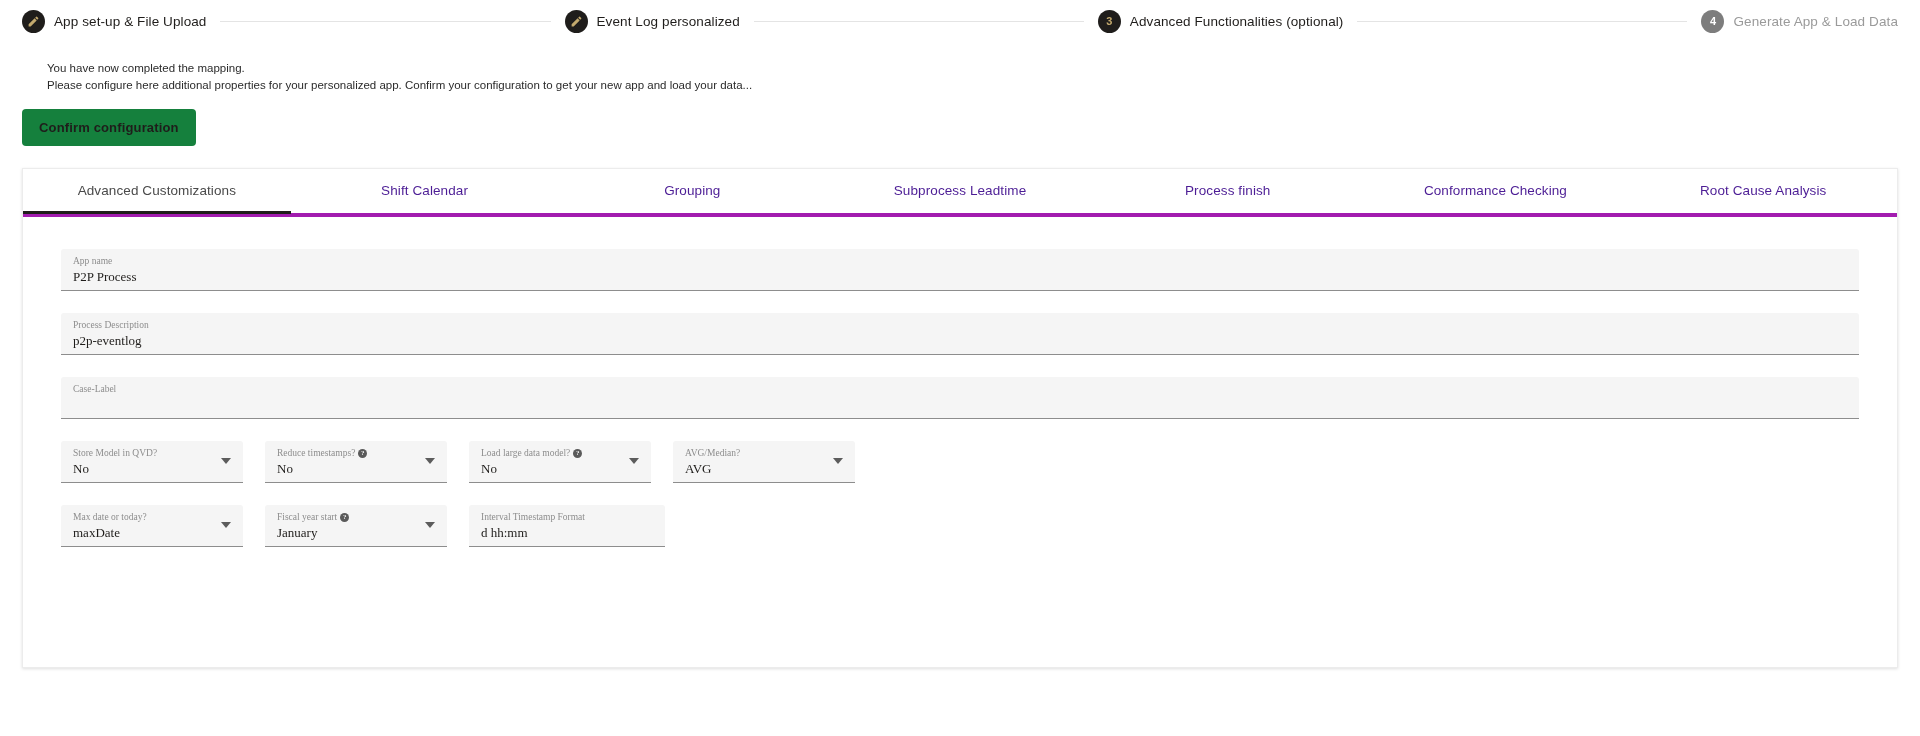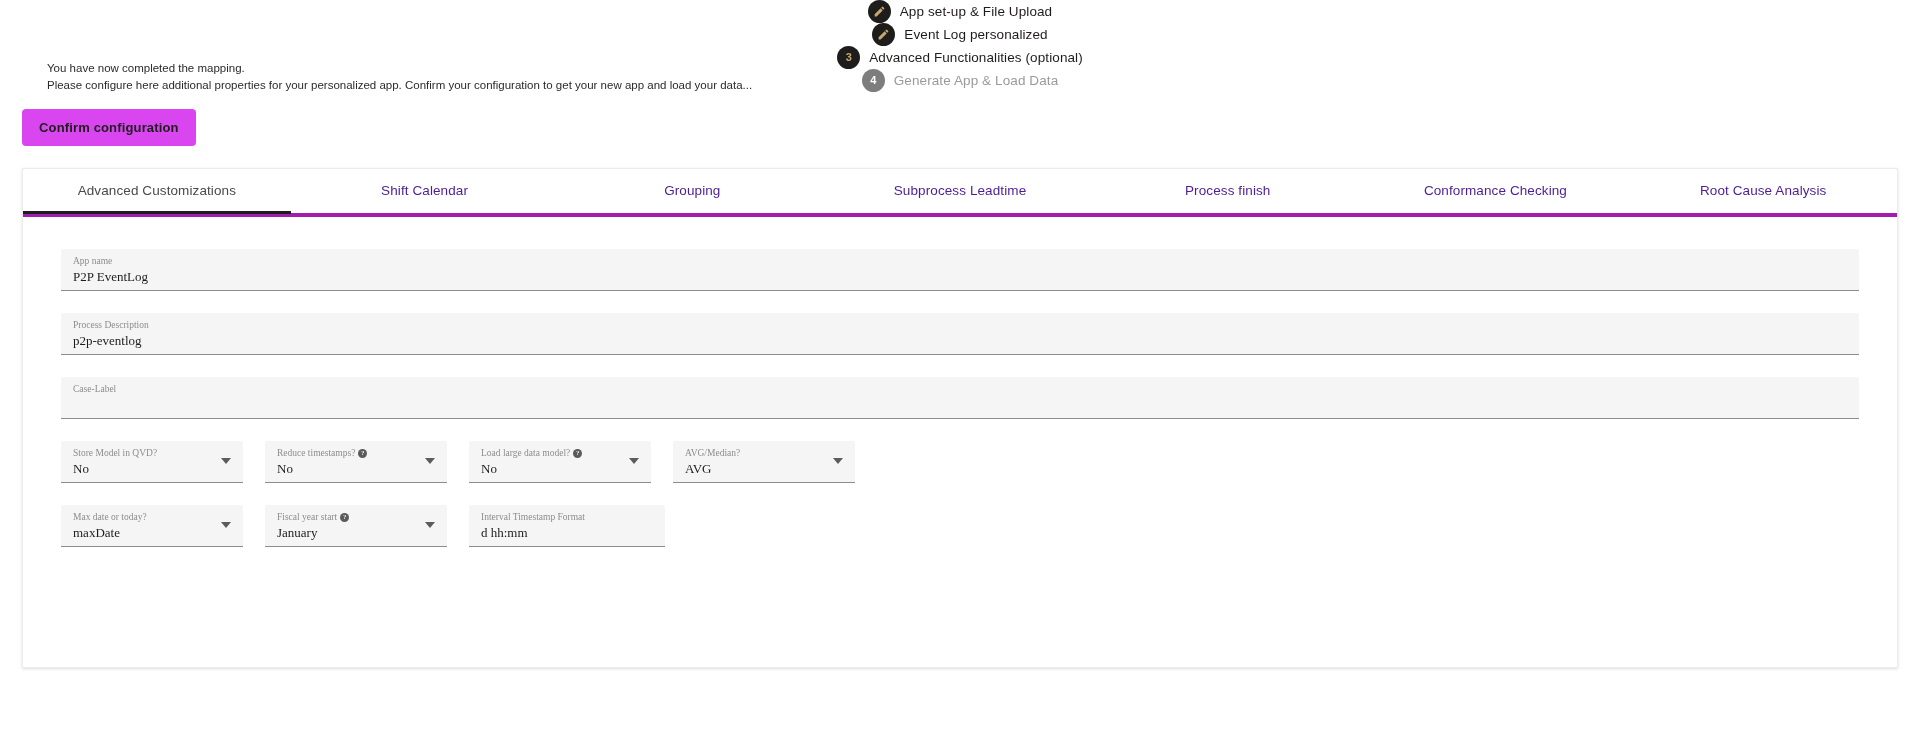--- a/index.html
+++ b/index.html
@@ -13,21 +13,20 @@
     overflow: hidden;
   }
 
   
   .stepper {
     display: flex;
     align-items: center;
     height: 42px;
     padding: 0 22px;
     background: #ffffff;
-    flex-direction: column;
   }
   .step {
     display: flex;
     align-items: center;
     flex: 0 0 auto;
     white-space: nowrap;
   }
   .step-circle {
     width: 23px;
     height: 23px;
@@ -69,21 +68,21 @@
   .intro-line {
     font-size: 11.5px;
     color: #2b2b2b;
     line-height: 1.5;
     margin-left: 25px;
   }
 
   .confirm-wrap { padding: 14px 22px 0 22px; }
   .confirm-btn {
     display: inline-block;
-    background: #d946ef;
+    background: #15803d;
     color: #1f1d1b;
     border: none;
     border-radius: 4px;
     font-family: "Liberation Sans", sans-serif;
     font-size: 13px;
     font-weight: bold;
     padding: 11px 17px;
     cursor: pointer;
     letter-spacing: .15px;
   }
@@ -263,21 +262,21 @@
     <div class="tab">
         <span>Root Cause Analysis</span>
       </div>
   </div>
 
   <div class="form-area">
 
     <div class="row-full">
       <div class="field">
         <span class="field-label">App name</span>
-        <span class="field-value">P2P EventLog</span>
+        <span class="field-value">P2P Process</span>
       </div>
     </div>
 
     <div class="row-full">
       <div class="field">
         <span class="field-label">Process Description</span>
         <span class="field-value">p2p-eventlog</span>
       </div>
     </div>
 

